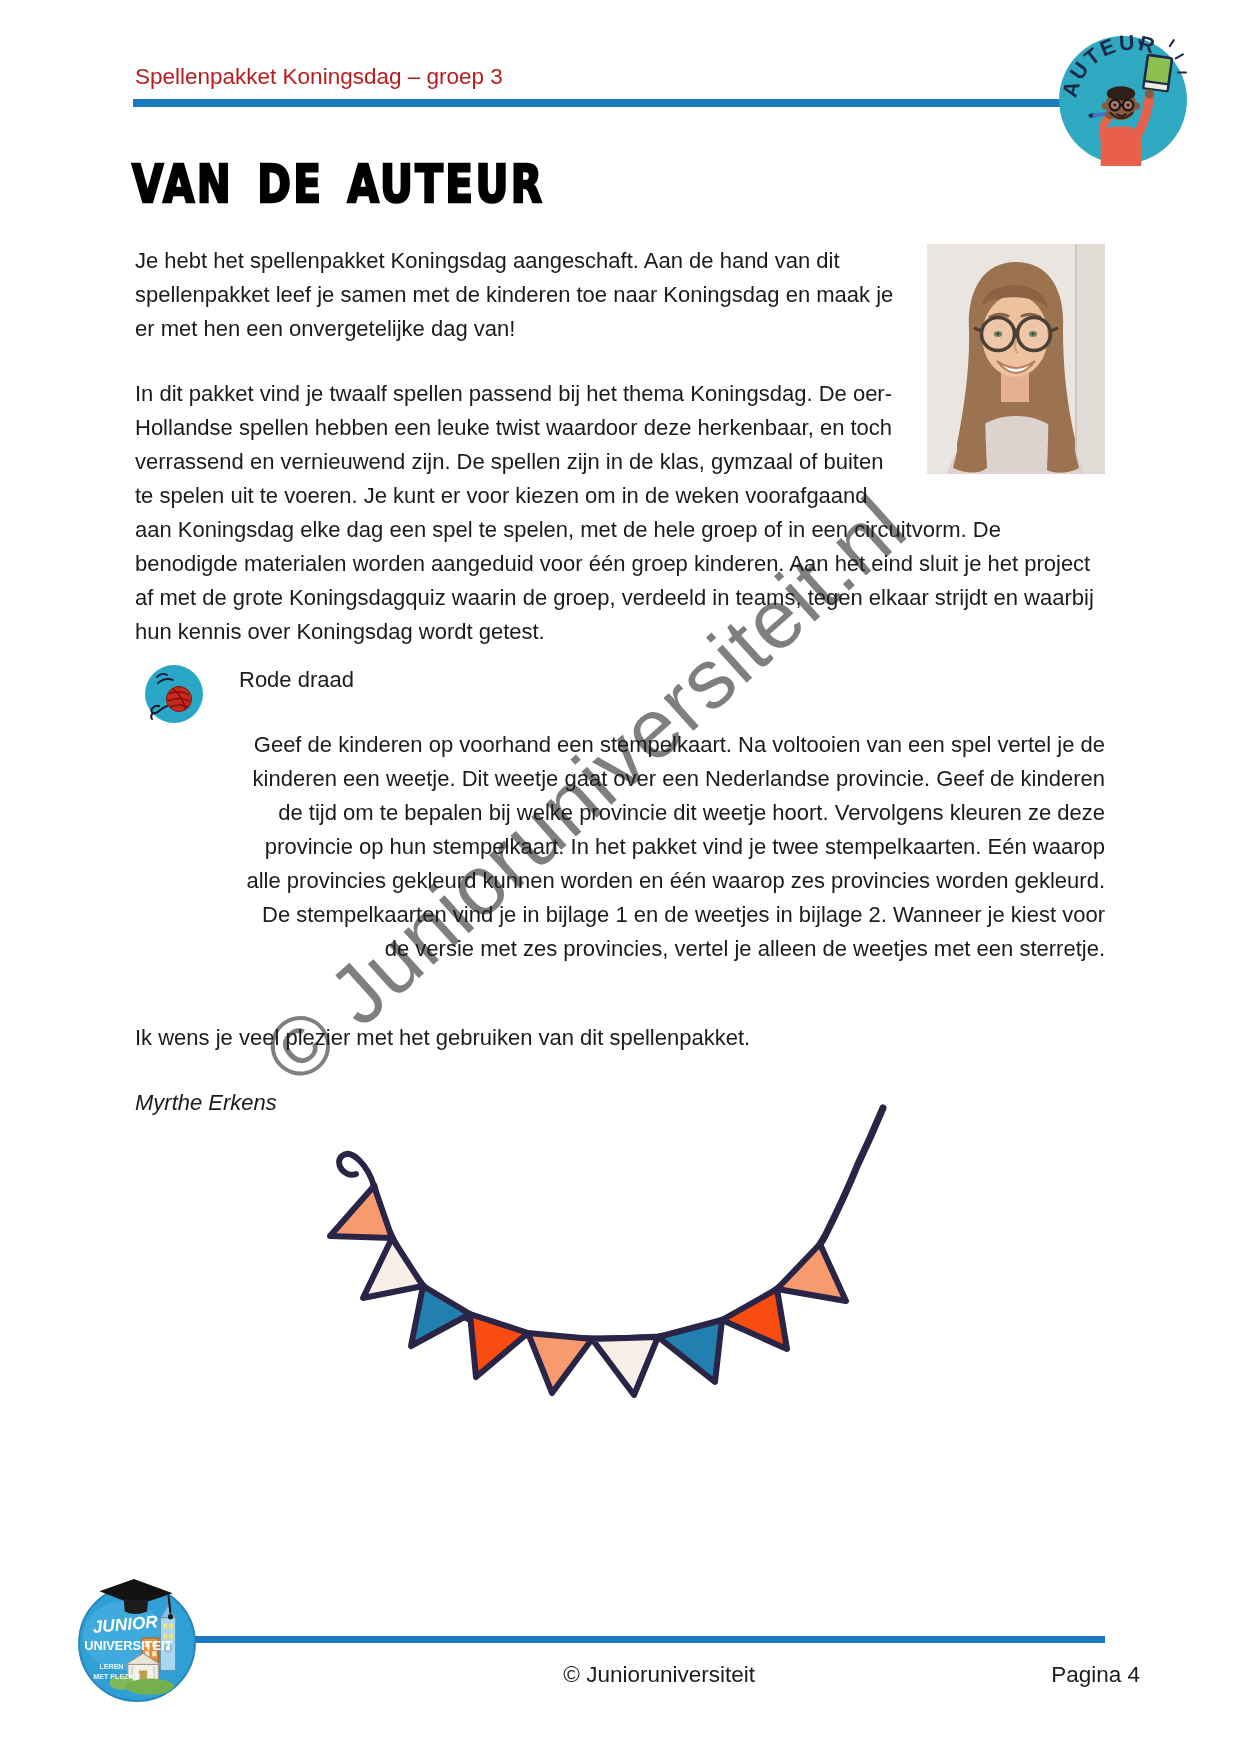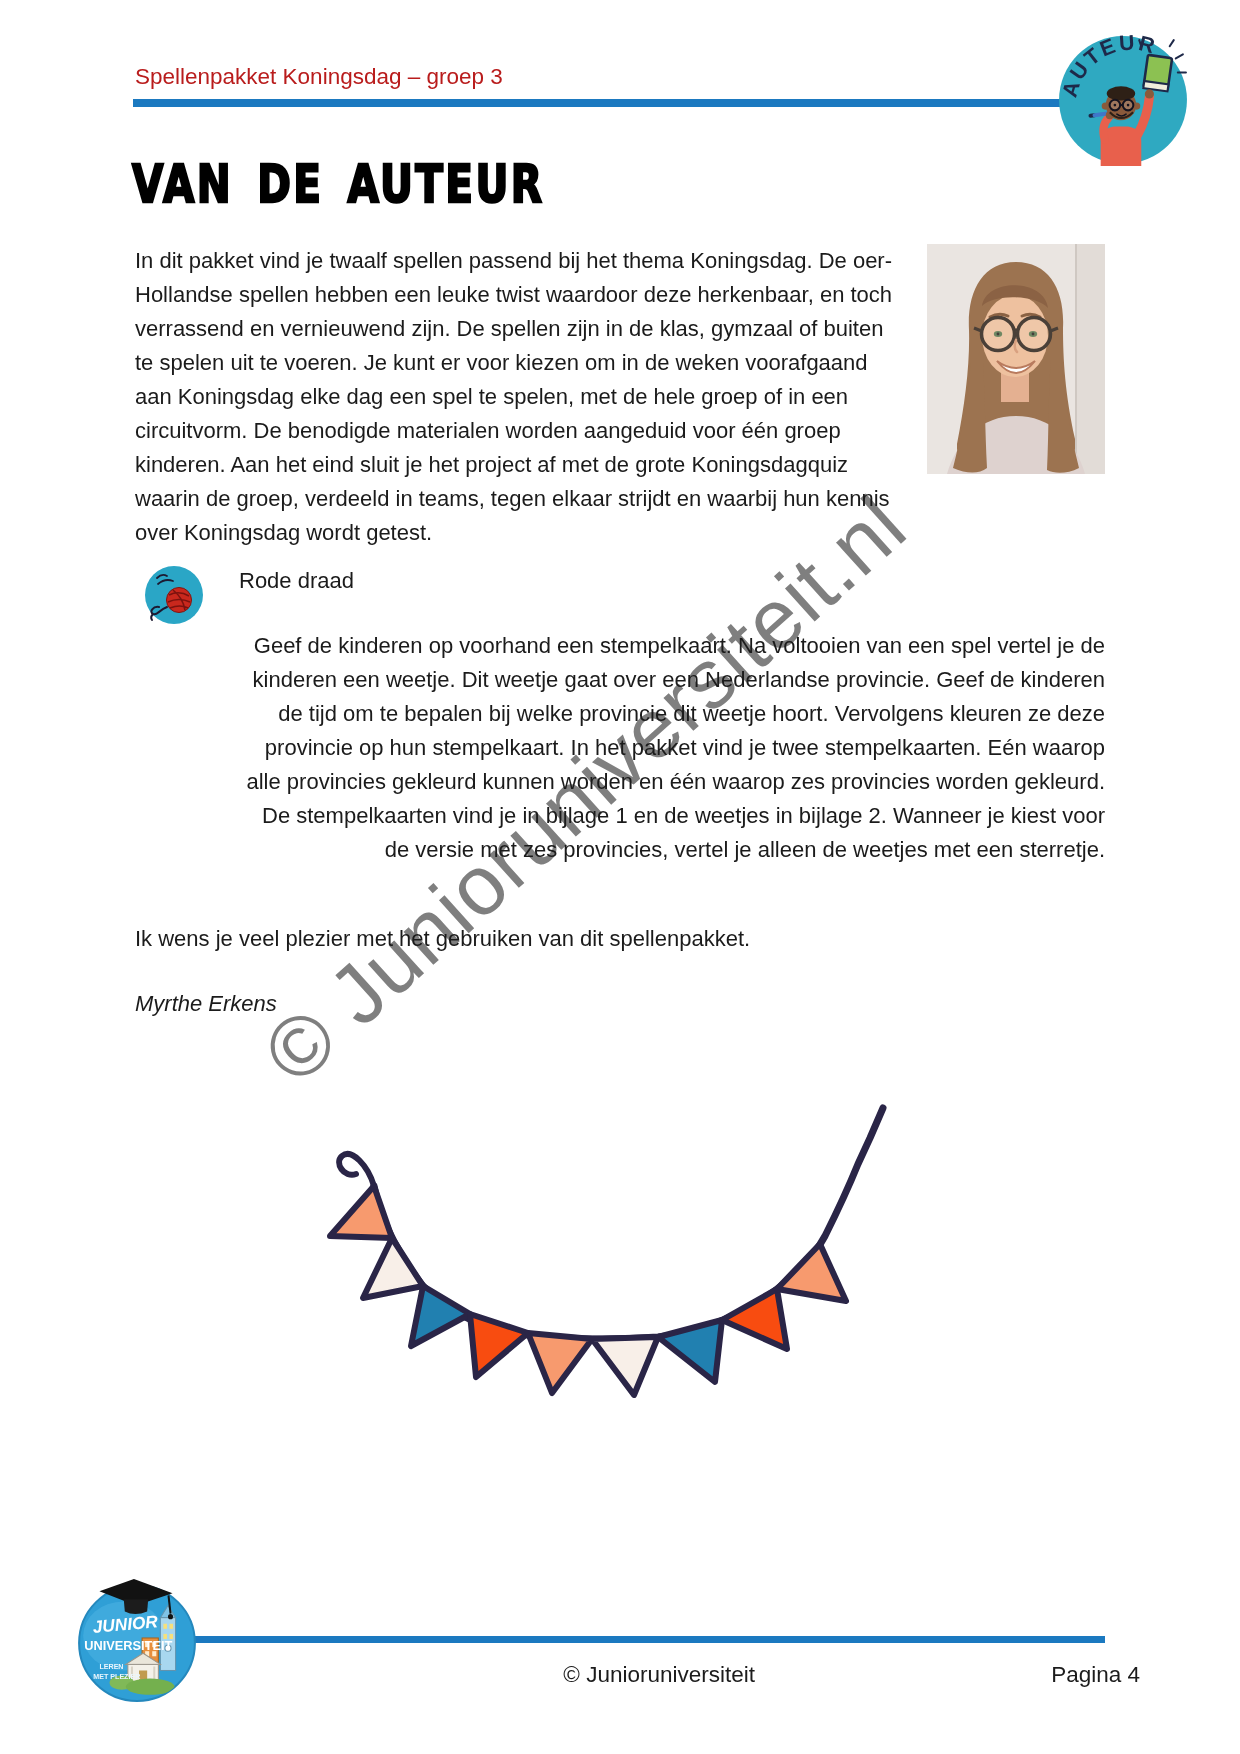--- a/index.html
+++ b/index.html
@@ -126,20 +126,21 @@
         <line x1="123.5" y1="87" x2="131" y2="84" stroke="#4a4038" stroke-width="3"></line>
       </g>
       <path d="M 89,96 Q 86,104 90,108" stroke="#d9a180" stroke-width="2.5" fill="none" stroke-linecap="round"></path>
       <path d="M 70,117 Q 89,131 108,117 Q 89,141 70,117 Z" fill="#ffffff" stroke="#b97b5e" stroke-width="2"></path>
       <path d="M 20,230 C 30,195 55,172 89,172 C 123,172 148,195 158,230 Z" fill="#ded2cf"></path>
       <path d="M 44,118 C 40,160 34,192 26,224 C 40,230 52,230 60,224 C 58,185 58,150 56,118 Z" fill="#9c7350"></path>
       <path d="M 134,116 C 138,158 144,192 152,224 C 140,230 128,230 120,226 C 122,186 121,150 124,116 Z" fill="#9c7350"></path>
     </g>
   </svg>
 
+  <p class="intro">Je hebt het spellenpakket Koningsdag aangeschaft. Aan de hand van dit spellenpakket leef je samen met de kinderen toe naar Koningsdag en maak je er met hen een onvergetelijke dag van!</p>
   <p class="tight">In dit pakket vind je twaalf spellen passend bij het thema Koningsdag. De oer-Hollandse spellen hebben een leuke twist waardoor deze herkenbaar, en toch verrassend en vernieuwend zijn. De spellen zijn in de klas, gymzaal of buiten te spelen uit te voeren. Je kunt er voor kiezen om in de weken voorafgaand aan Koningsdag elke dag een spel te spelen, met de hele groep of in een circuitvorm. De benodigde materialen worden aangeduid voor één groep kinderen. Aan het eind sluit je het project af met de grote Koningsdagquiz waarin de groep, verdeeld in teams, tegen elkaar strijdt en waarbij hun kennis over Koningsdag wordt getest.</p>
 
   <div class="rode-draad">
     <svg class="rode-draad-icon" viewBox="0 0 62 62">
       <circle cx="31" cy="31" r="29" fill="#2aa6c6"></circle>
       <path d="M 14,14 Q 19,9 24,12 M 15,20 Q 22,14 30,17" stroke="#1c1a32" stroke-width="1.8" fill="none" stroke-linecap="round"></path>
       <g>
         <circle cx="36" cy="36" r="12.5" fill="#c9281d" stroke="#801410" stroke-width="1"></circle>
         <path d="M 26,31 Q 36,26 46,32 M 25,38 Q 36,33 47,38 M 27,44 Q 37,40 45,44 M 30,26 Q 40,34 42,46" stroke="#7c120e" stroke-width="1.6" fill="none"></path>
       </g>

